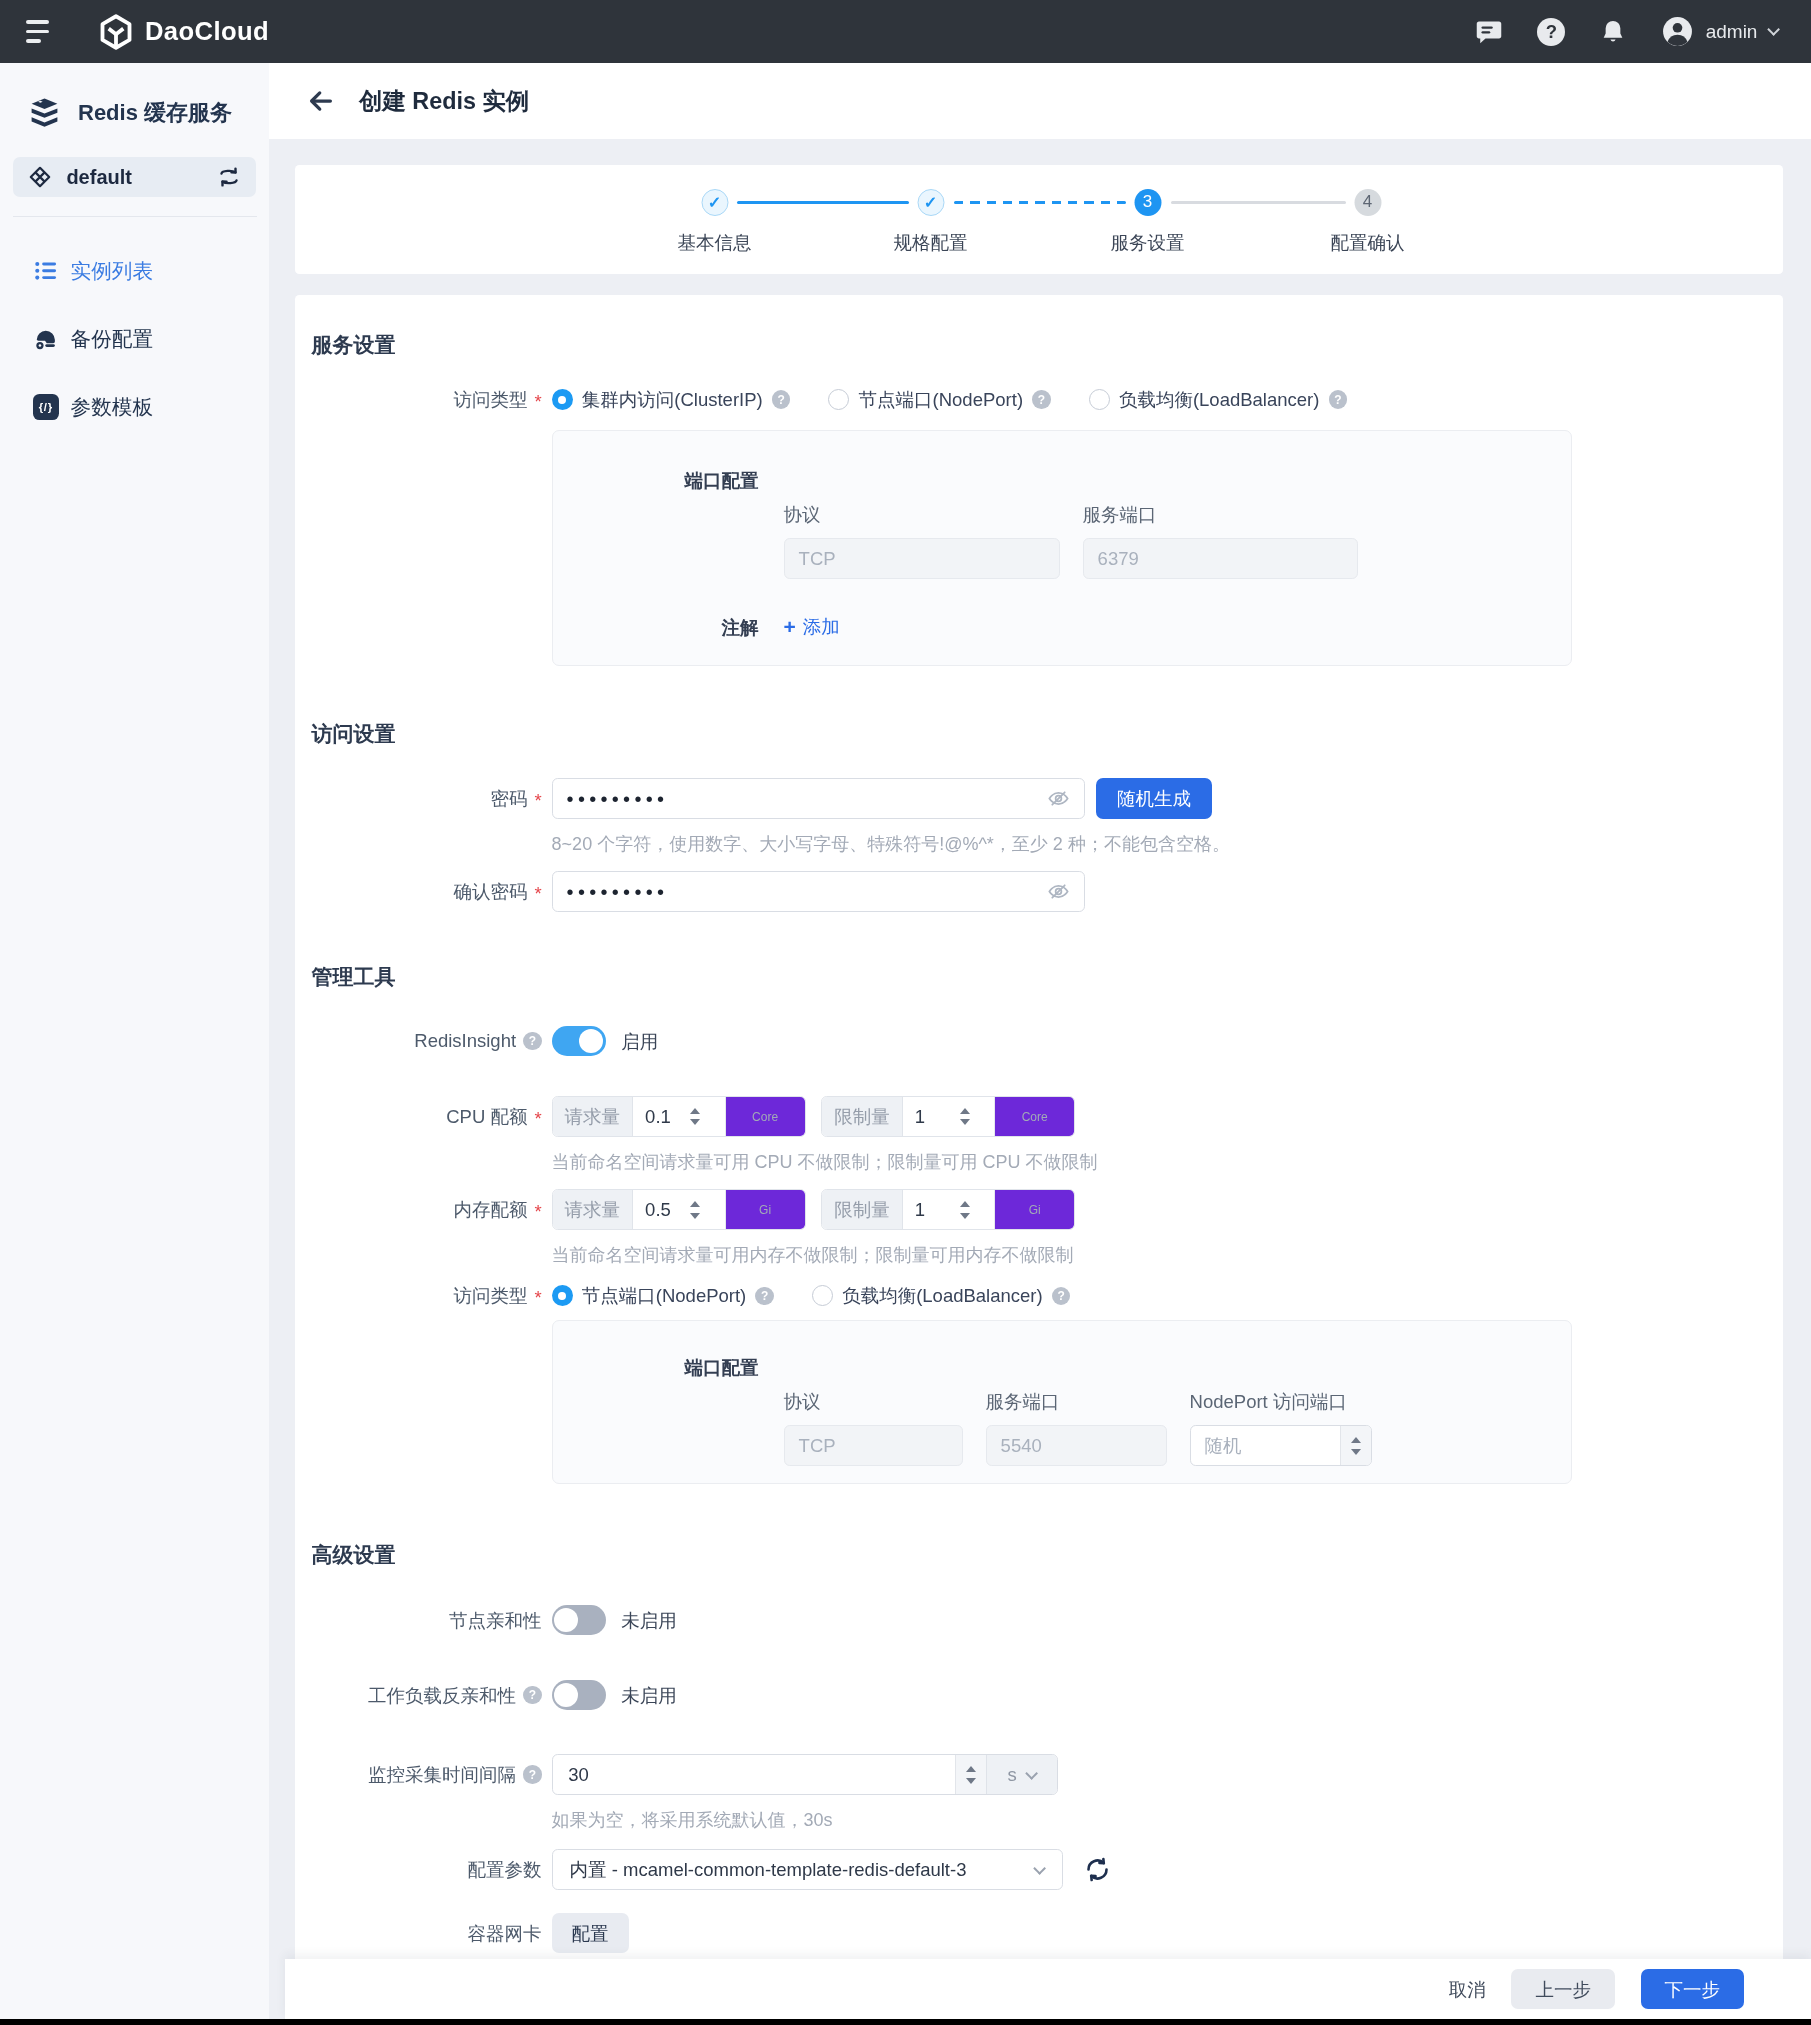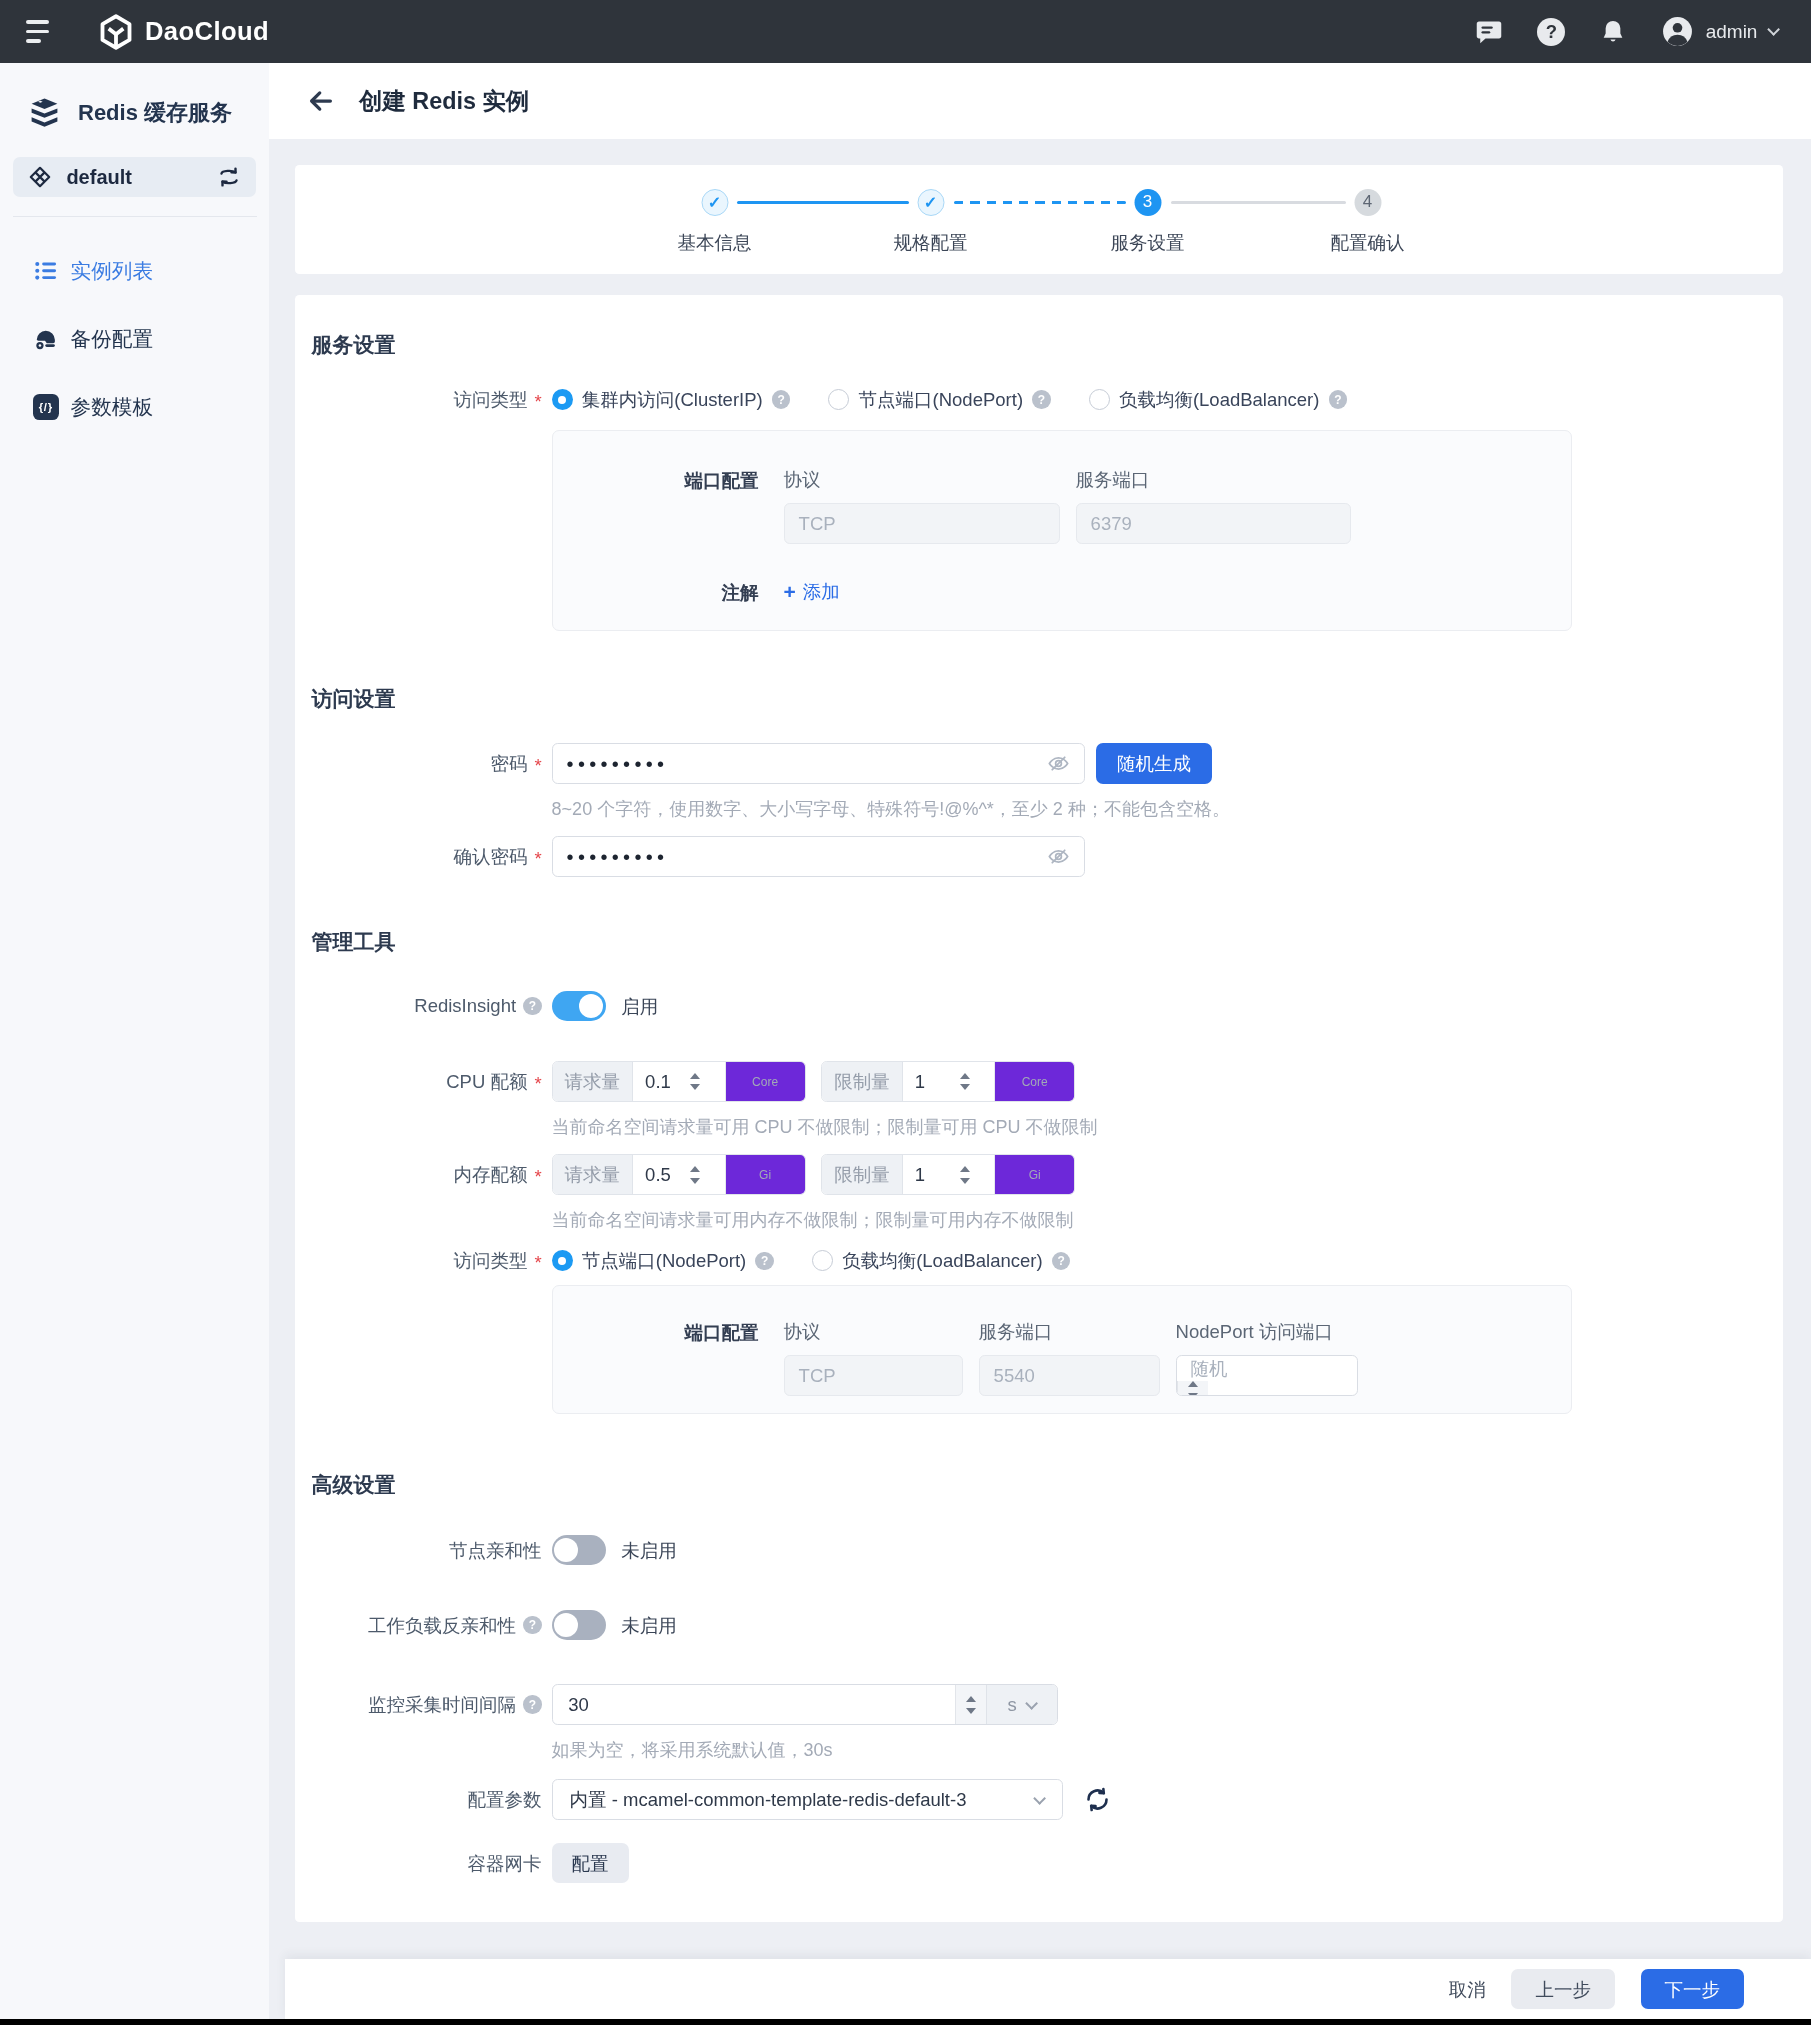--- a/index.html
+++ b/index.html
@@ -65,27 +65,27 @@
   .help { flex:none; width:18.5px; height:18.5px; border-radius:50%; background:#bac1cc; color:#fff; font-size:12px; font-weight:700; display:inline-flex; align-items:center; justify-content:center; cursor:pointer; }
   
   .radio-item { display:flex; align-items:center; gap:9.2px; font-size:18.5px; color:#39445a; margin-right:38px; cursor:pointer; }
   .radio { width:21px; height:21px; border-radius:50%; border:1.4px solid #c6ccd6; background:#fff; position:relative; }
   .radio.on { border:none; background:#1c9af3; }
   .radio.on::after { content:""; position:absolute; left:50%; top:50%; width:7.8px; height:7.8px; margin:-3.9px 0 0 -3.9px; background:#fff; border-radius:50%; }
   
   .port-panel { margin:17px 211px 0 257px; background:#fafbfd; border:1.4px solid #ebedf1; border-radius:7px; padding:36px 0 25.6px 0; }
   .panel-body { display:flex; }
   .panel-label { flex:none; width:206px; text-align:right; font-size:18.5px; font-weight:700; color:#333e52; padding-top:1.4px; }
-  .panel-cols { margin-left:25px; display:flex; gap:16px; }
+  .panel-cols { margin-left:25px; display:flex; gap:23px;margin-top:35px; }
   .pcol-h { font-size:18.5px; color:#5b6675; margin-bottom:11.4px; }
   .dinput { height:41px; background:#f2f4f7; border:1.4px solid #e6e9ee; border-radius:5.7px; display:flex; align-items:center; padding:0 14px; font-size:18.5px; color:#a9b1bd; }
   .panel-anno { display:flex; align-items:center; margin-top:34px; }
   .add-link { margin-left:25px; display:flex; align-items:center; gap:7px; color:#2b6ce6; font-size:18.5px; cursor:pointer; }
   .add-plus { font-size:21px; font-weight:700; line-height:1; }
-  .np-input { height:41px; width:182px; background:#fff; border:1.4px solid #d9dde4; border-radius:5.7px; display:flex; align-items:stretch; overflow:hidden;flex-direction:column; }
+  .np-input { height:41px; width:182px; background:#fff; border:1.4px solid #d9dde4; border-radius:5.7px; display:flex; align-items:stretch; overflow:hidden; }
   .np-input .ph { flex:1; display:flex; align-items:center; padding-left:14px; font-size:18.5px; color:#a9b1bd; }
   .spin { flex:none; width:31px; border-left:1.4px solid #e2e5ea; background:#f3f5f8; display:flex; flex-direction:column; align-items:center; justify-content:center; gap:5.7px; cursor:pointer; }
   .tri-up { width:0; height:0; border-left:5px solid transparent; border-right:5px solid transparent; border-bottom:6.4px solid #6f7887; }
   .tri-down { width:0; height:0; border-left:5px solid transparent; border-right:5px solid transparent; border-top:6.4px solid #6f7887; }
   
   .pwd { width:533px; height:41px; border:1.4px solid #d9dde4; border-radius:5.7px; display:flex; align-items:center; padding:0 14px; background:#fff; }
   .pwd-dots { flex:1; font-size:20px; letter-spacing:4.3px; color:#1d2430; line-height:1; }
   .btn-primary { height:41px; padding:0 21px; background:#2b6ce6; color:#fff; font-size:18.5px; border:none; border-radius:7px; margin-left:11.4px; cursor:pointer; font-family:inherit; }
   
   .toggle { width:54px; height:30px; border-radius:15px; background:#3fa6f2; position:relative; cursor:pointer; flex:none; }

